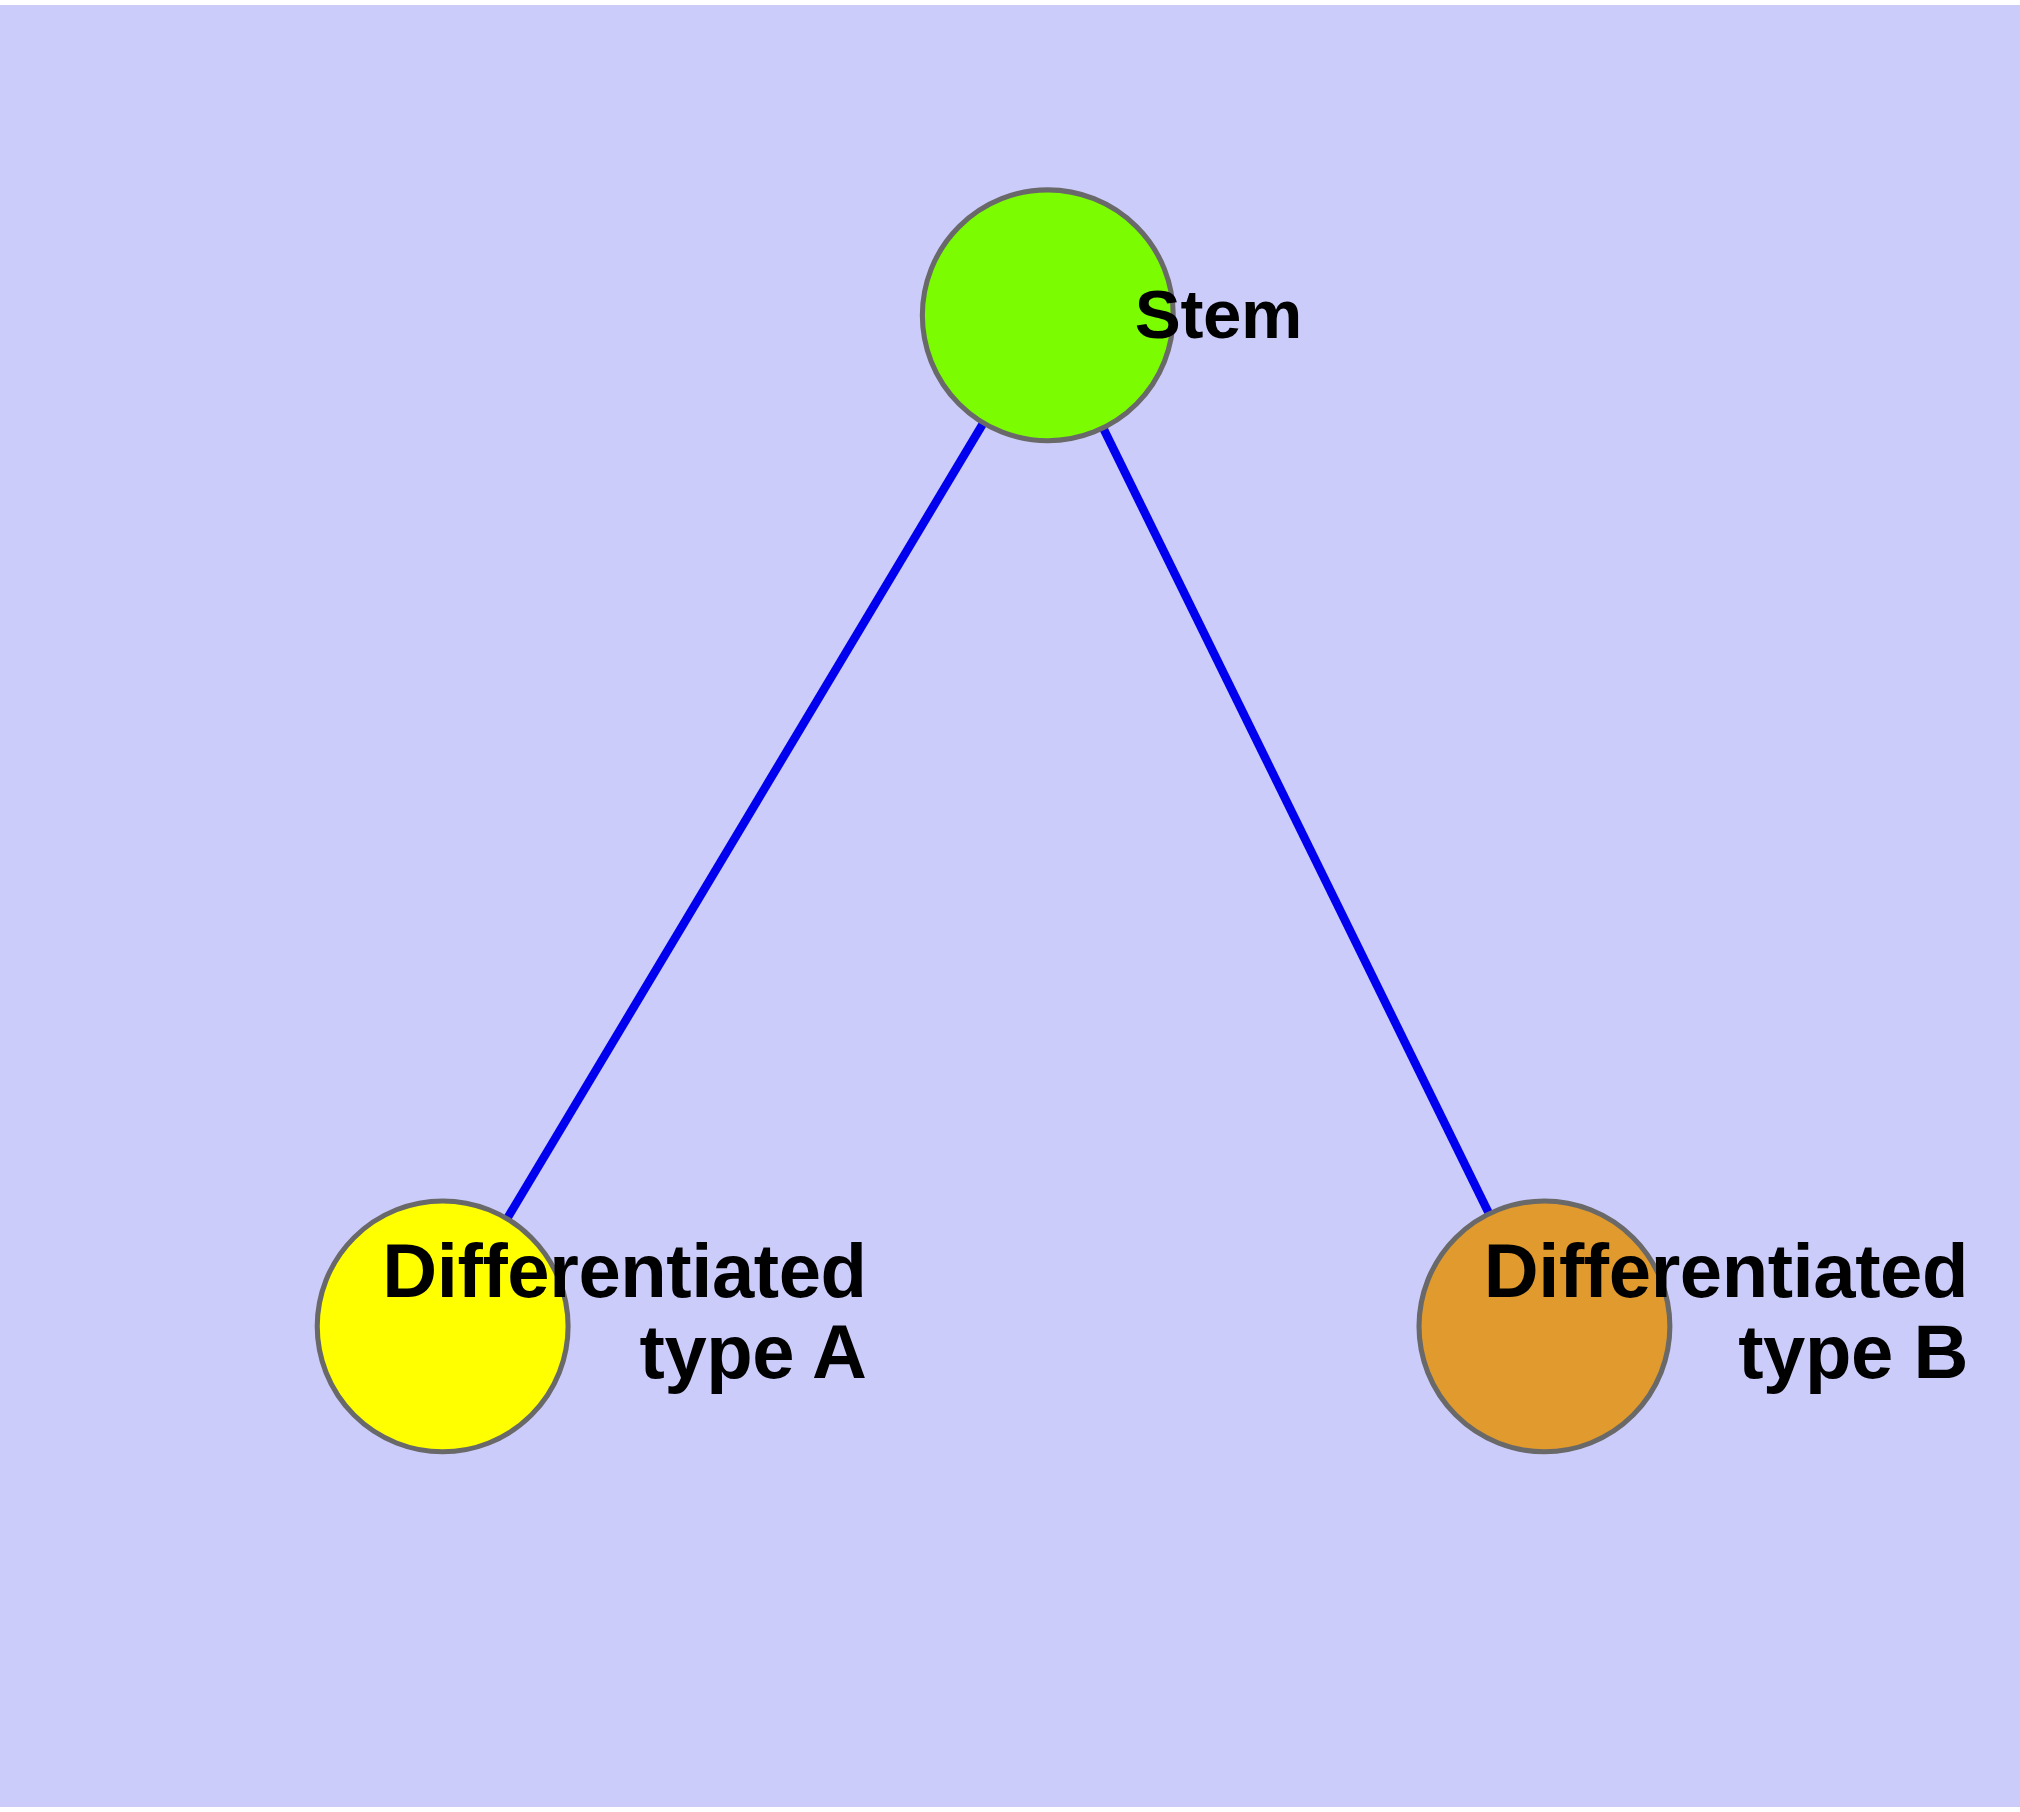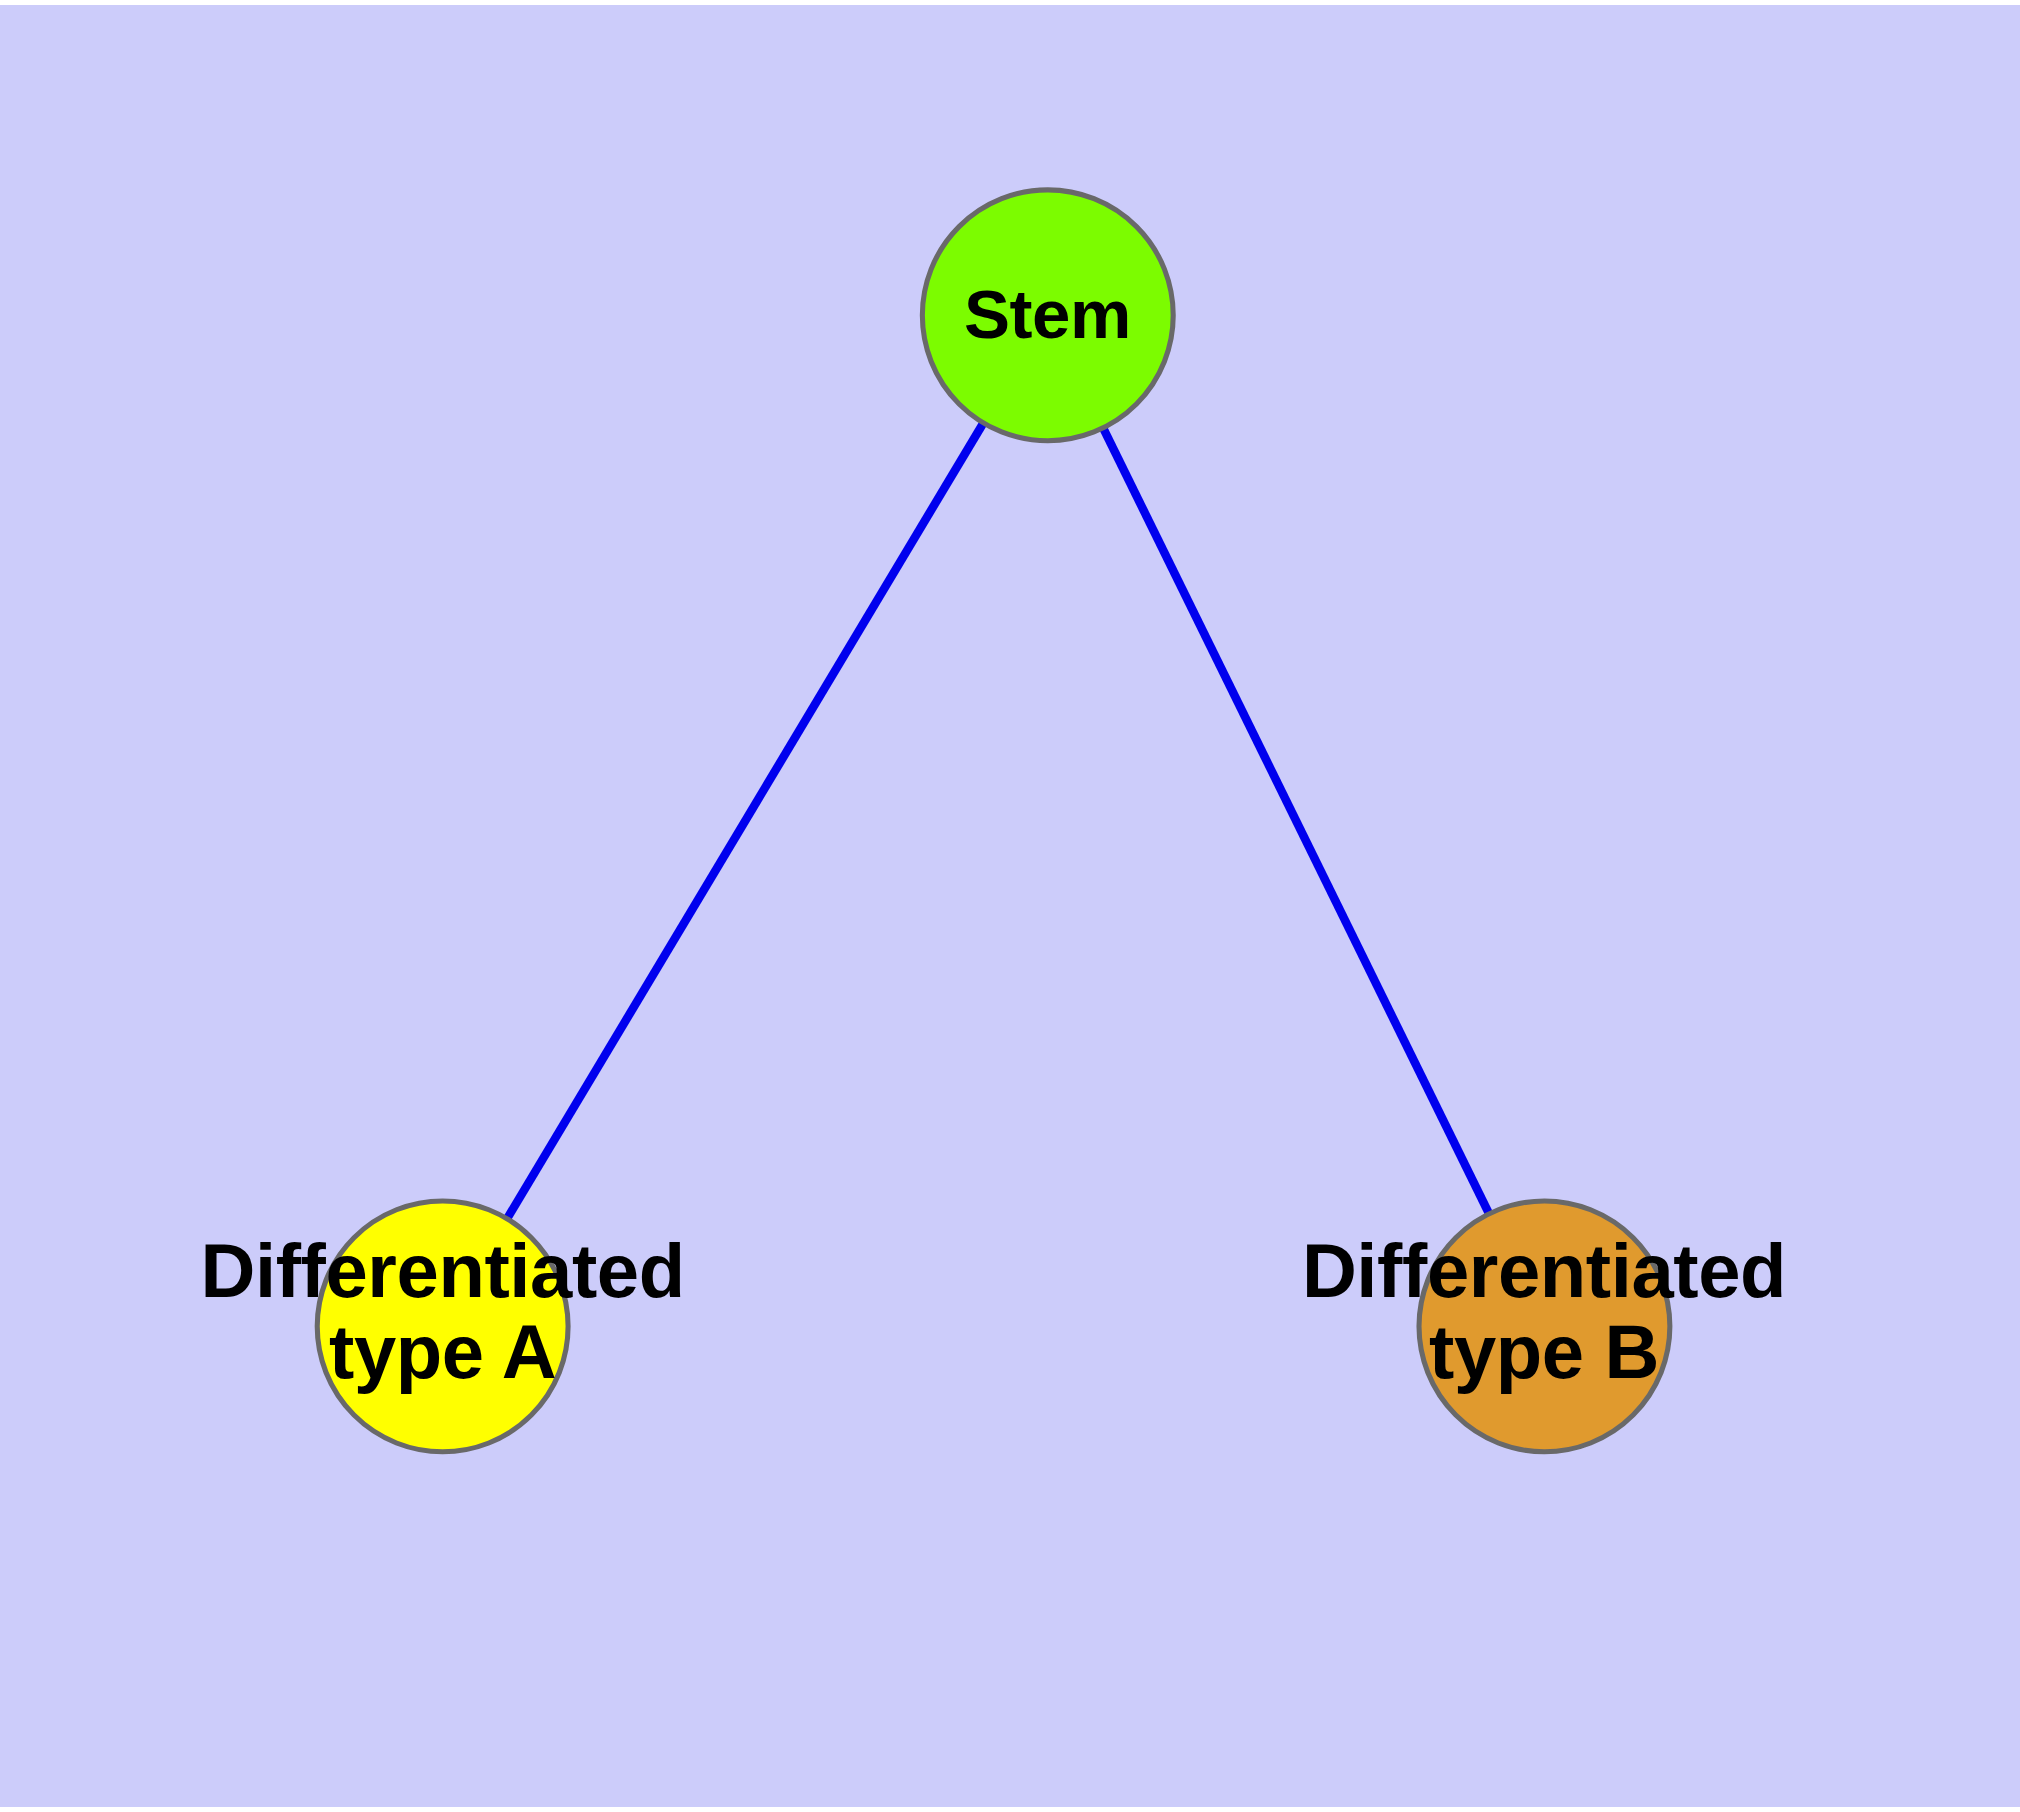--- a/index.html
+++ b/index.html
@@ -25,21 +25,21 @@
   }
   #graph-svg {
     position: absolute;
     left: 0;
     top: 0;
     width: 2021px;
     height: 1812px;
   }
   .node-label {
     position: absolute;
-    text-align: center;
+    text-align: right;
     color: #000000;
     font-weight: bold;
     line-height: 1.06;
     white-space: pre-line;
     pointer-events: none;
     letter-spacing: -0.4px;
   }
   #label-stem {
     font-size: 69px;
     width: 509px;

